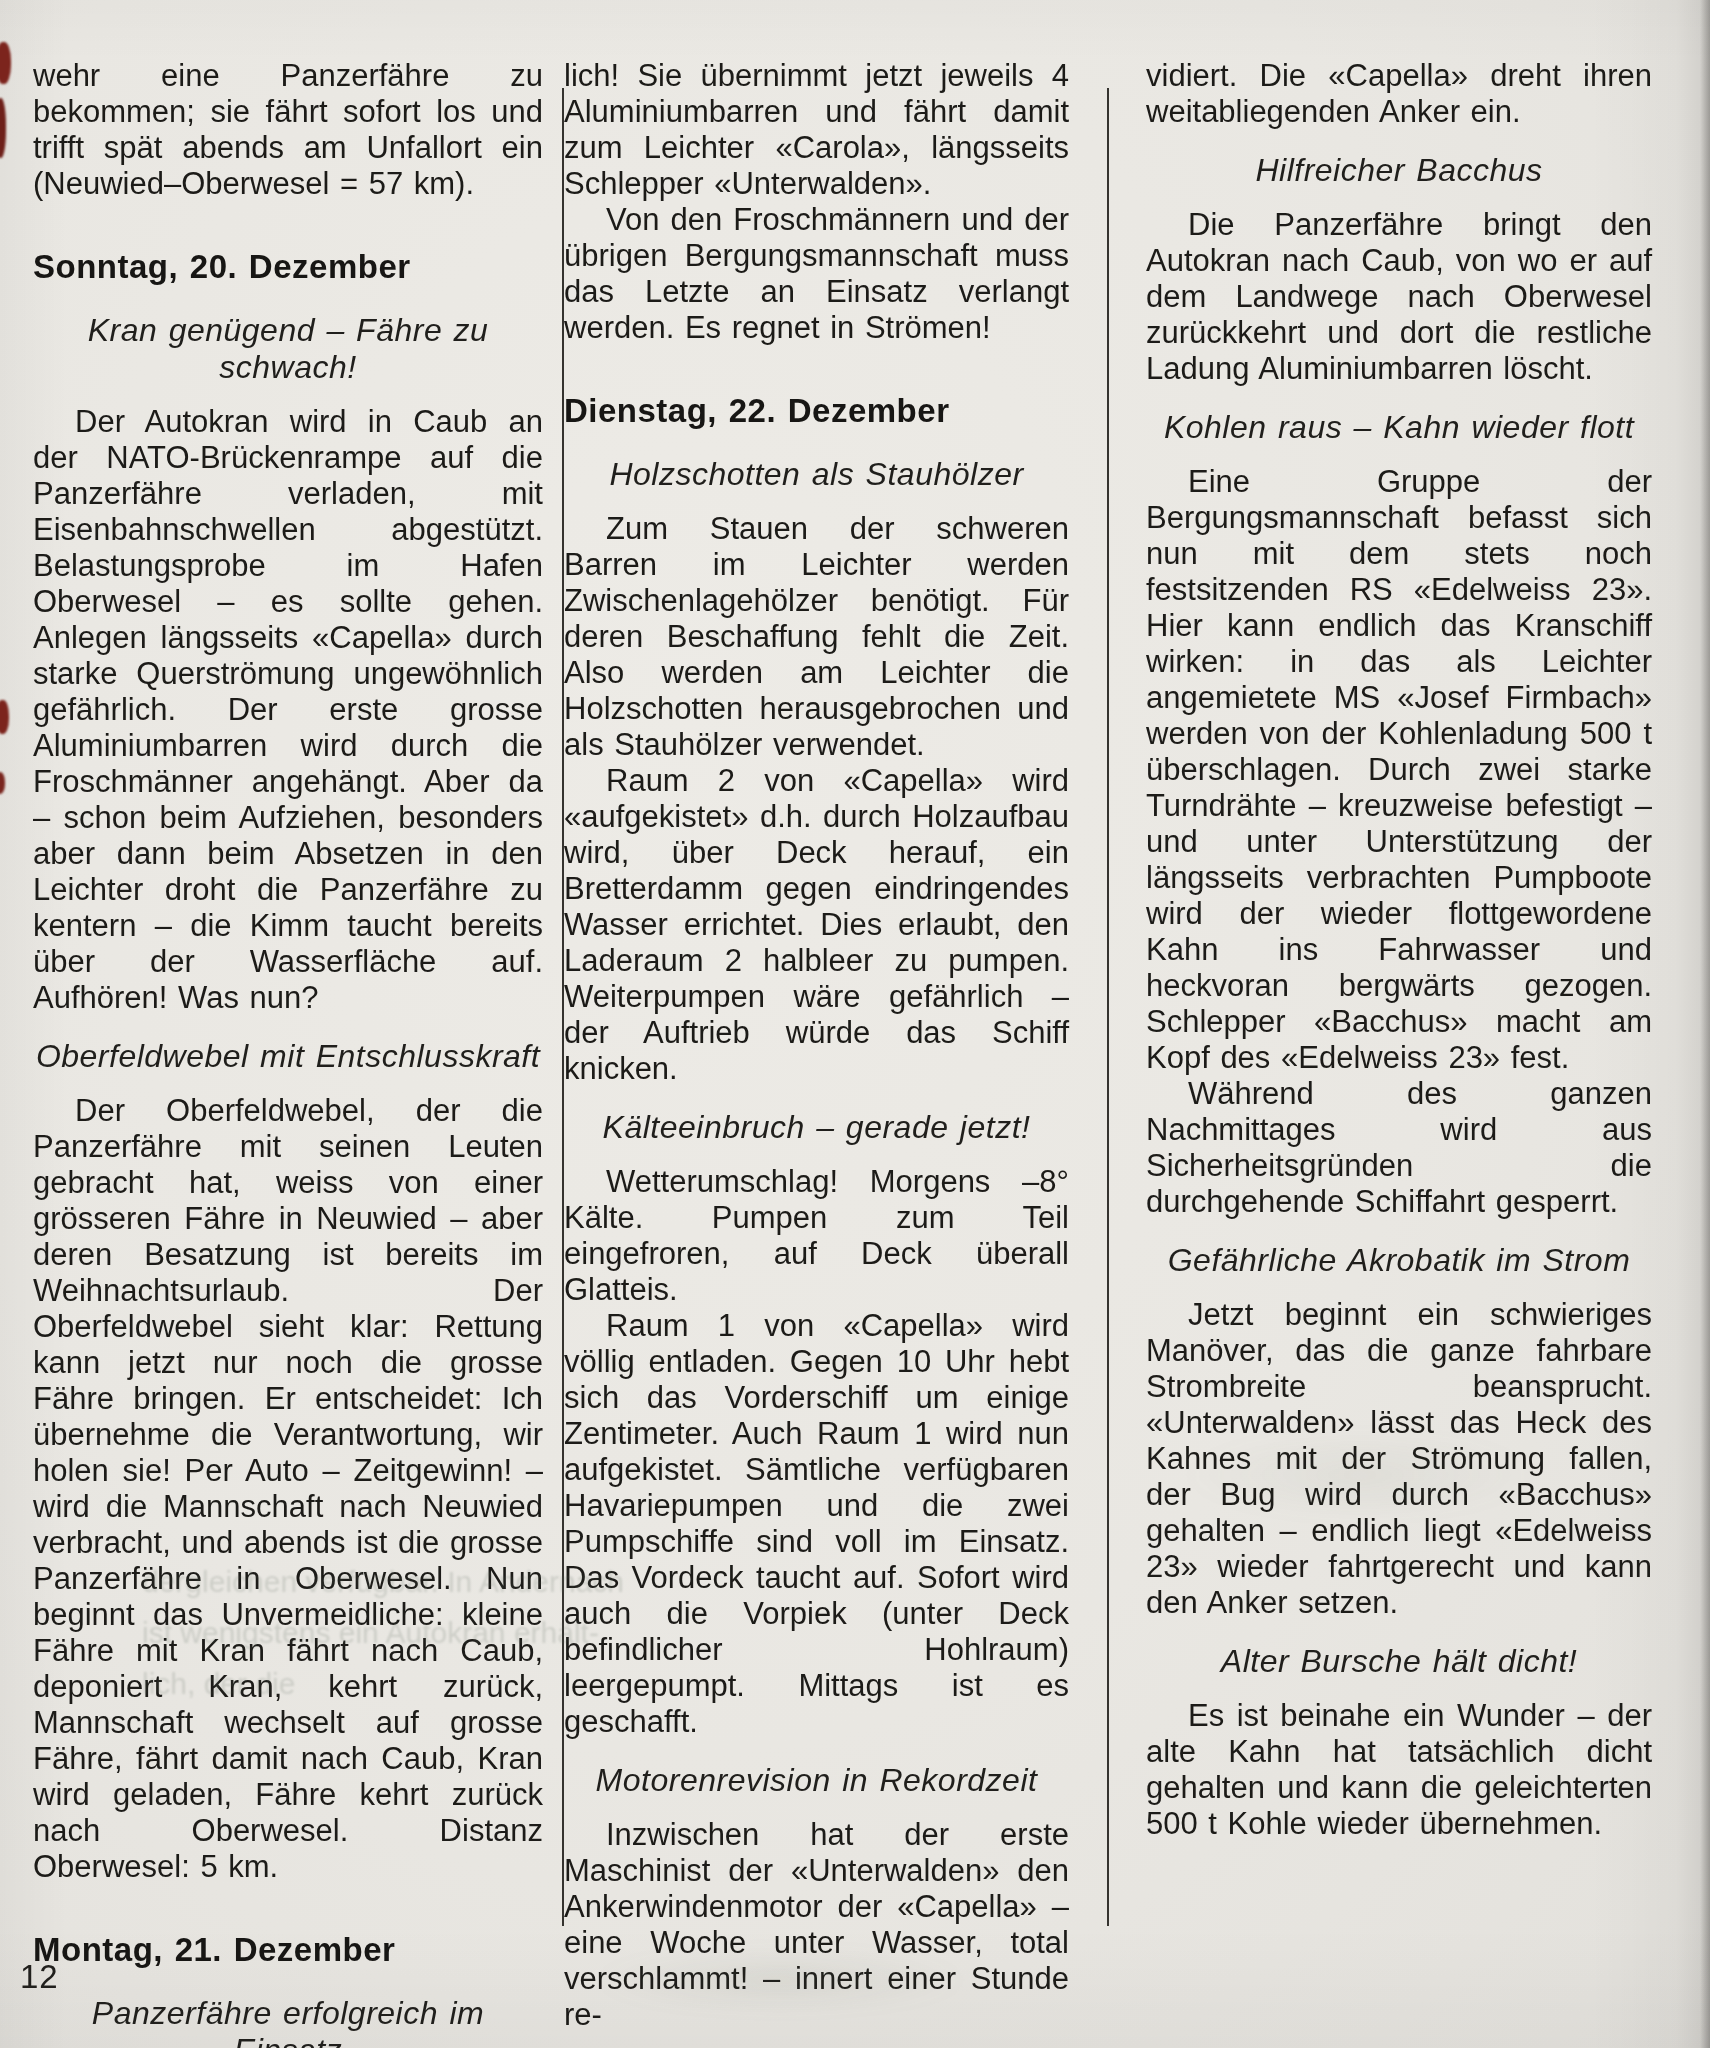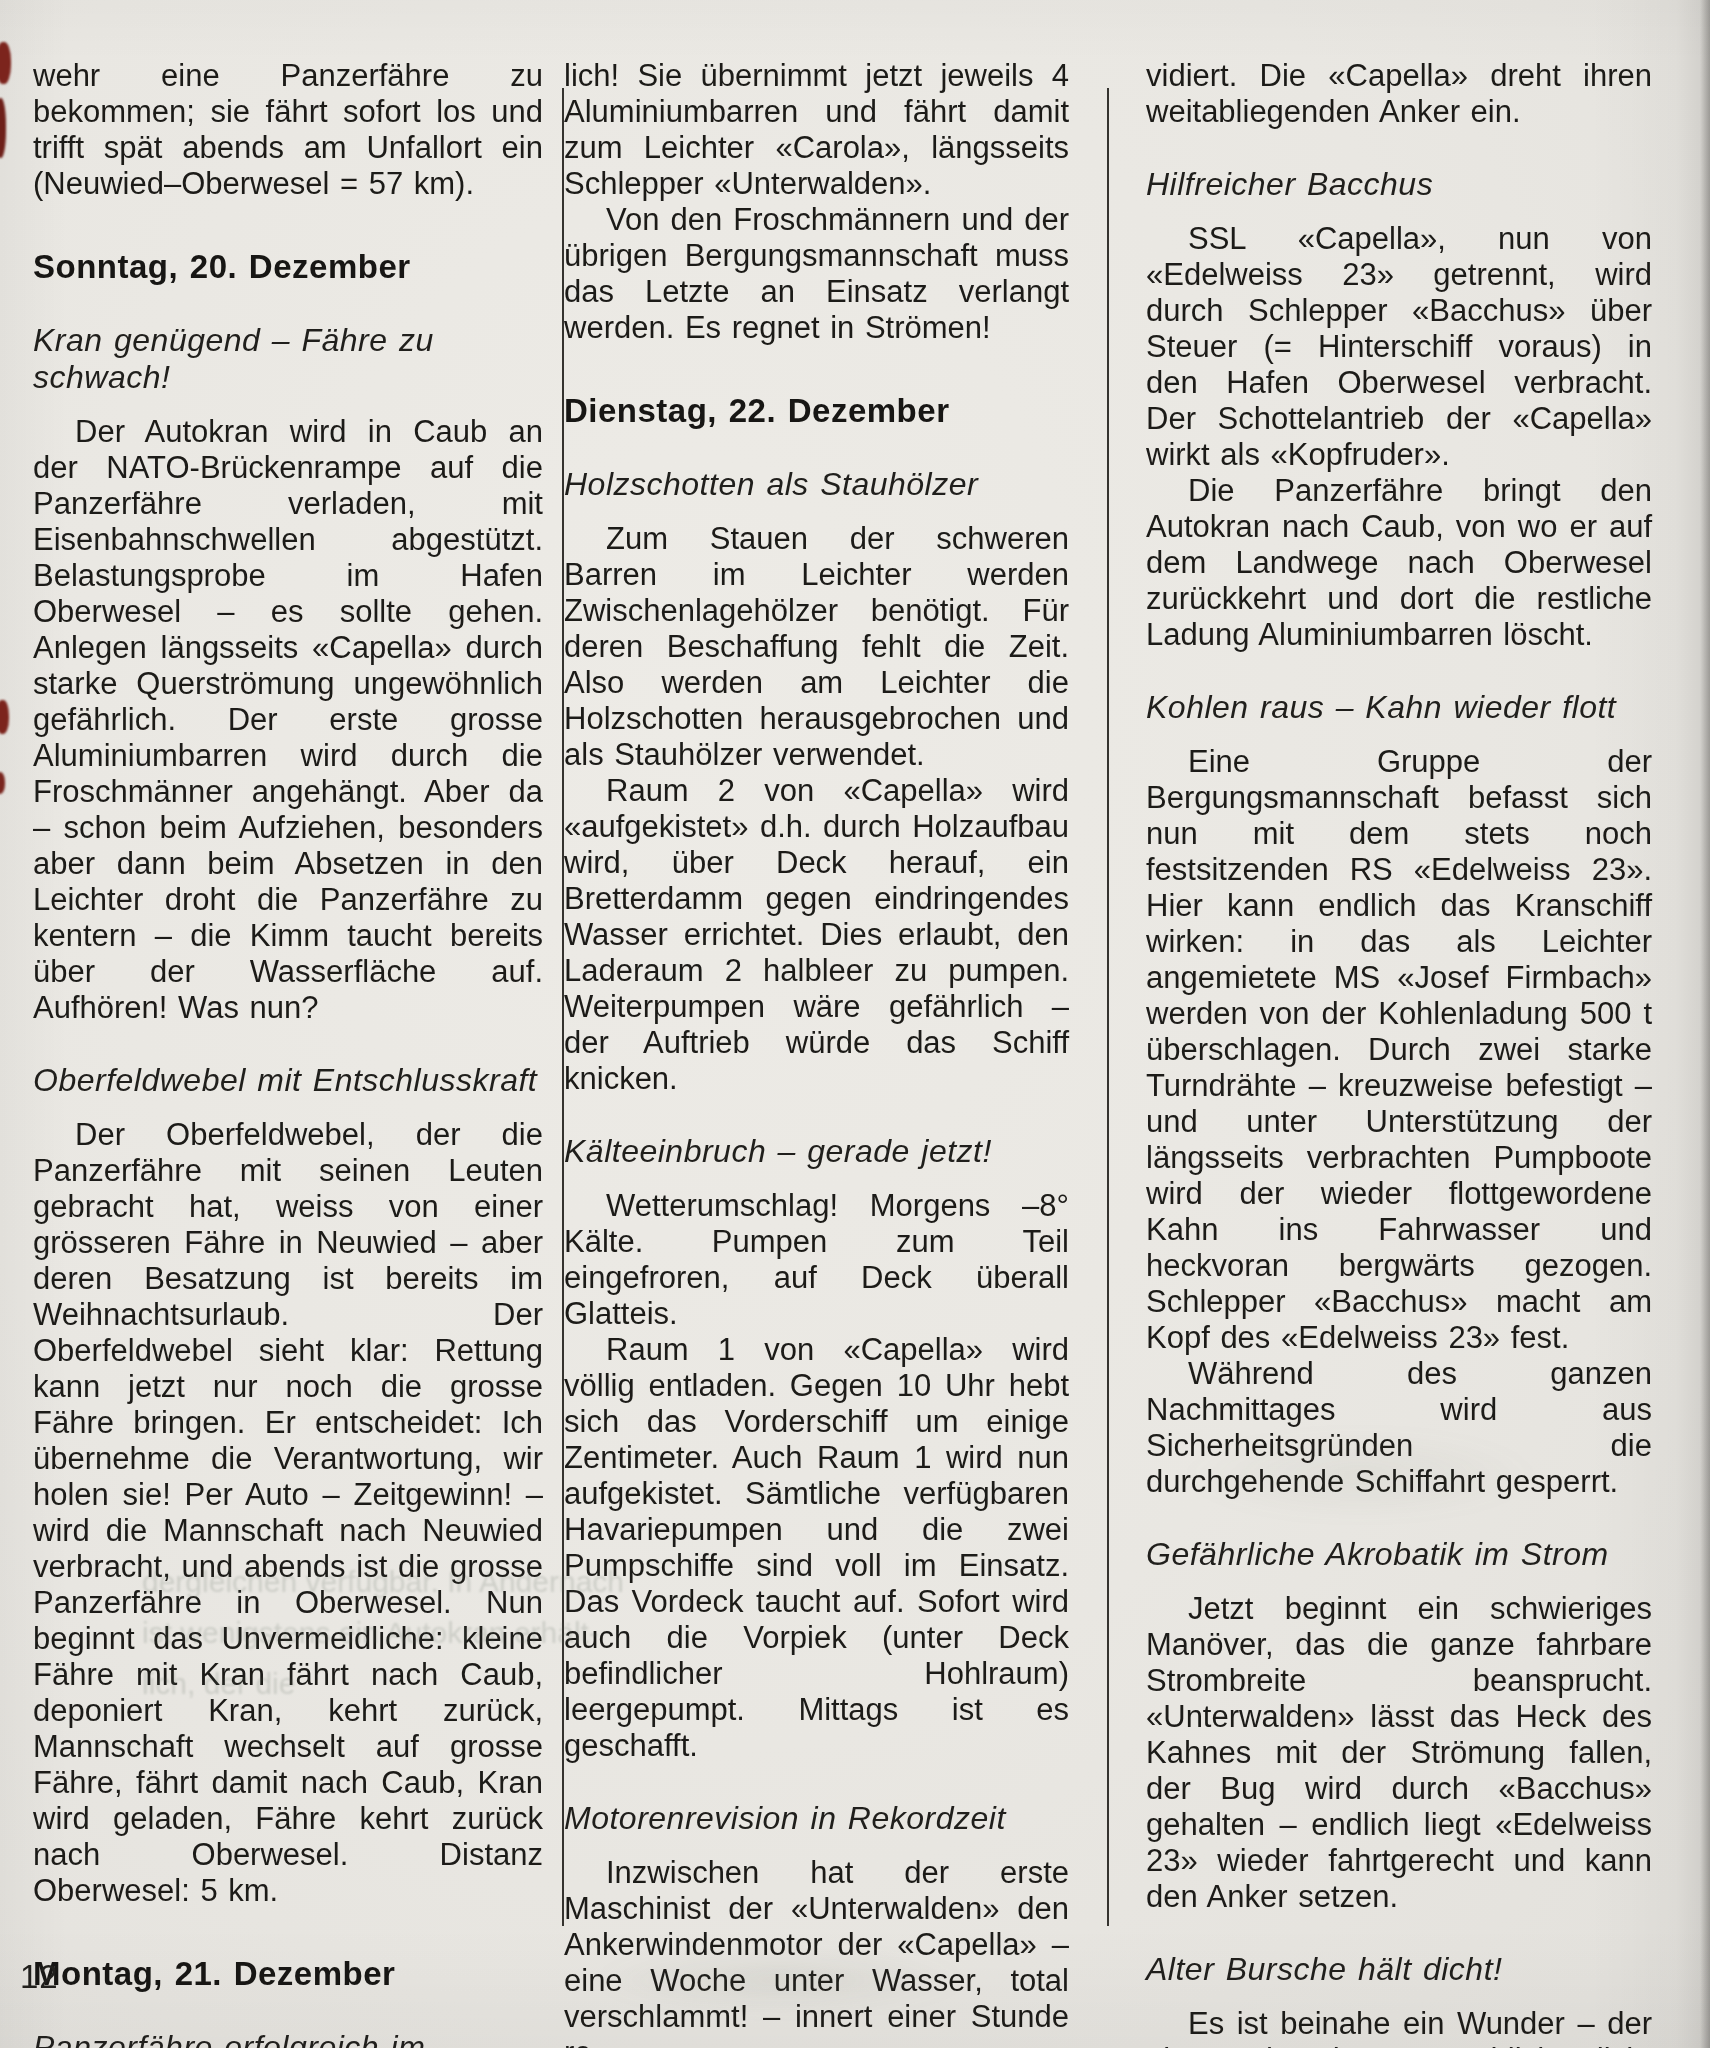--- a/index.html
+++ b/index.html
@@ -24,21 +24,21 @@
   .column p{margin:0;}
   .blk-cont{text-indent:0;}
   .blk-p{text-indent:42px;}
   .blk-date{
     font-weight:bold;font-size:33px;line-height:38px;
     margin:46px 0 26px 0;text-align:left;text-indent:0;
     color:#171614;letter-spacing:0.5px;
   }
   .blk-sub{
     font-style:italic;font-weight:normal;font-size:32px;line-height:37px;
-    margin:36px 0 18px 0;text-align:left;text-indent:0;
+    margin:22px 0 18px 0;text-align:center;text-indent:0;
     color:#201f1c;letter-spacing:0.5px;
   }
   .col-rule{
     position:absolute;top:88px;width:2px;height:1838px;
     background:#35332f;
   }
   .page-number{
     position:absolute;left:20px;top:1958px;
     font-size:33px;color:#21201d;letter-spacing:1px;
   }
@@ -98,21 +98,20 @@
       <p class="blk-p">Raum 1 von «Capella» wird völlig entladen. Gegen 10 Uhr hebt sich das Vorderschiff um einige Zentimeter. Auch Raum 1 wird nun aufgekistet. Sämtliche verfügbaren Havariepumpen und die zwei Pumpschiffe sind voll im Einsatz. Das Vordeck taucht auf. Sofort wird auch die Vorpiek (unter Deck befindlicher Hohlraum) leergepumpt. Mittags ist es geschafft.</p>
       <h3 class="blk-sub">Motorenrevision in Rekordzeit</h3>
       <p class="blk-p">Inzwischen hat der erste Maschinist der «Unterwalden» den Ankerwindenmotor der «Capella» – eine Woche unter Wasser, total verschlammt! – innert einer Stunde re-</p>
     </div>
 
   <div class="col-rule" style="left:1107px;"></div>
 
   <div class="column" style="left:1146px;width:506px;">
       <p class="blk-cont">vidiert. Die «Capella» dreht ihren weitabliegenden Anker ein.</p>
       <h3 class="blk-sub">Hilfreicher Bacchus</h3>
-      <p class="blk-p">SSL «Capella», nun von «Edelweiss 23» getrennt, wird durch Schlepper «Bacchus» über Steuer (= Hinterschiff voraus) in den Hafen Oberwesel verbracht. Der Schottelantrieb der «Capella» wirkt als «Kopfruder».</p>
       <p class="blk-p">Die Panzerfähre bringt den Autokran nach Caub, von wo er auf dem Landwege nach Oberwesel zurückkehrt und dort die restliche Ladung Aluminiumbarren löscht.</p>
       <h3 class="blk-sub">Kohlen raus – Kahn wieder flott</h3>
       <p class="blk-p">Eine Gruppe der Bergungsmannschaft befasst sich nun mit dem stets noch festsitzenden RS «Edelweiss 23». Hier kann endlich das Kranschiff wirken: in das als Leichter angemietete MS «Josef Firmbach» werden von der Kohlenladung 500 t überschlagen. Durch zwei starke Turndrähte – kreuzweise befestigt – und unter Unterstützung der längsseits verbrachten Pumpboote wird der wieder flottgewordene Kahn ins Fahrwasser und heckvoran bergwärts gezogen. Schlepper «Bacchus» macht am Kopf des «Edelweiss 23» fest.</p>
       <p class="blk-p">Während des ganzen Nachmittages wird aus Sicherheitsgründen die durchgehende Schiffahrt gesperrt.</p>
       <h3 class="blk-sub">Gefährliche Akrobatik im Strom</h3>
       <p class="blk-p">Jetzt beginnt ein schwieriges Manöver, das die ganze fahrbare Strombreite beansprucht. «Unterwalden» lässt das Heck des Kahnes mit der Strömung fallen, der Bug wird durch «Bacchus» gehalten – endlich liegt «Edelweiss 23» wieder fahrtgerecht und kann den Anker setzen.</p>
       <h3 class="blk-sub">Alter Bursche hält dicht!</h3>
       <p class="blk-p">Es ist beinahe ein Wunder – der alte Kahn hat tatsächlich dicht gehalten und kann die geleichterten 500 t Kohle wieder übernehmen.</p>
     </div>
 

